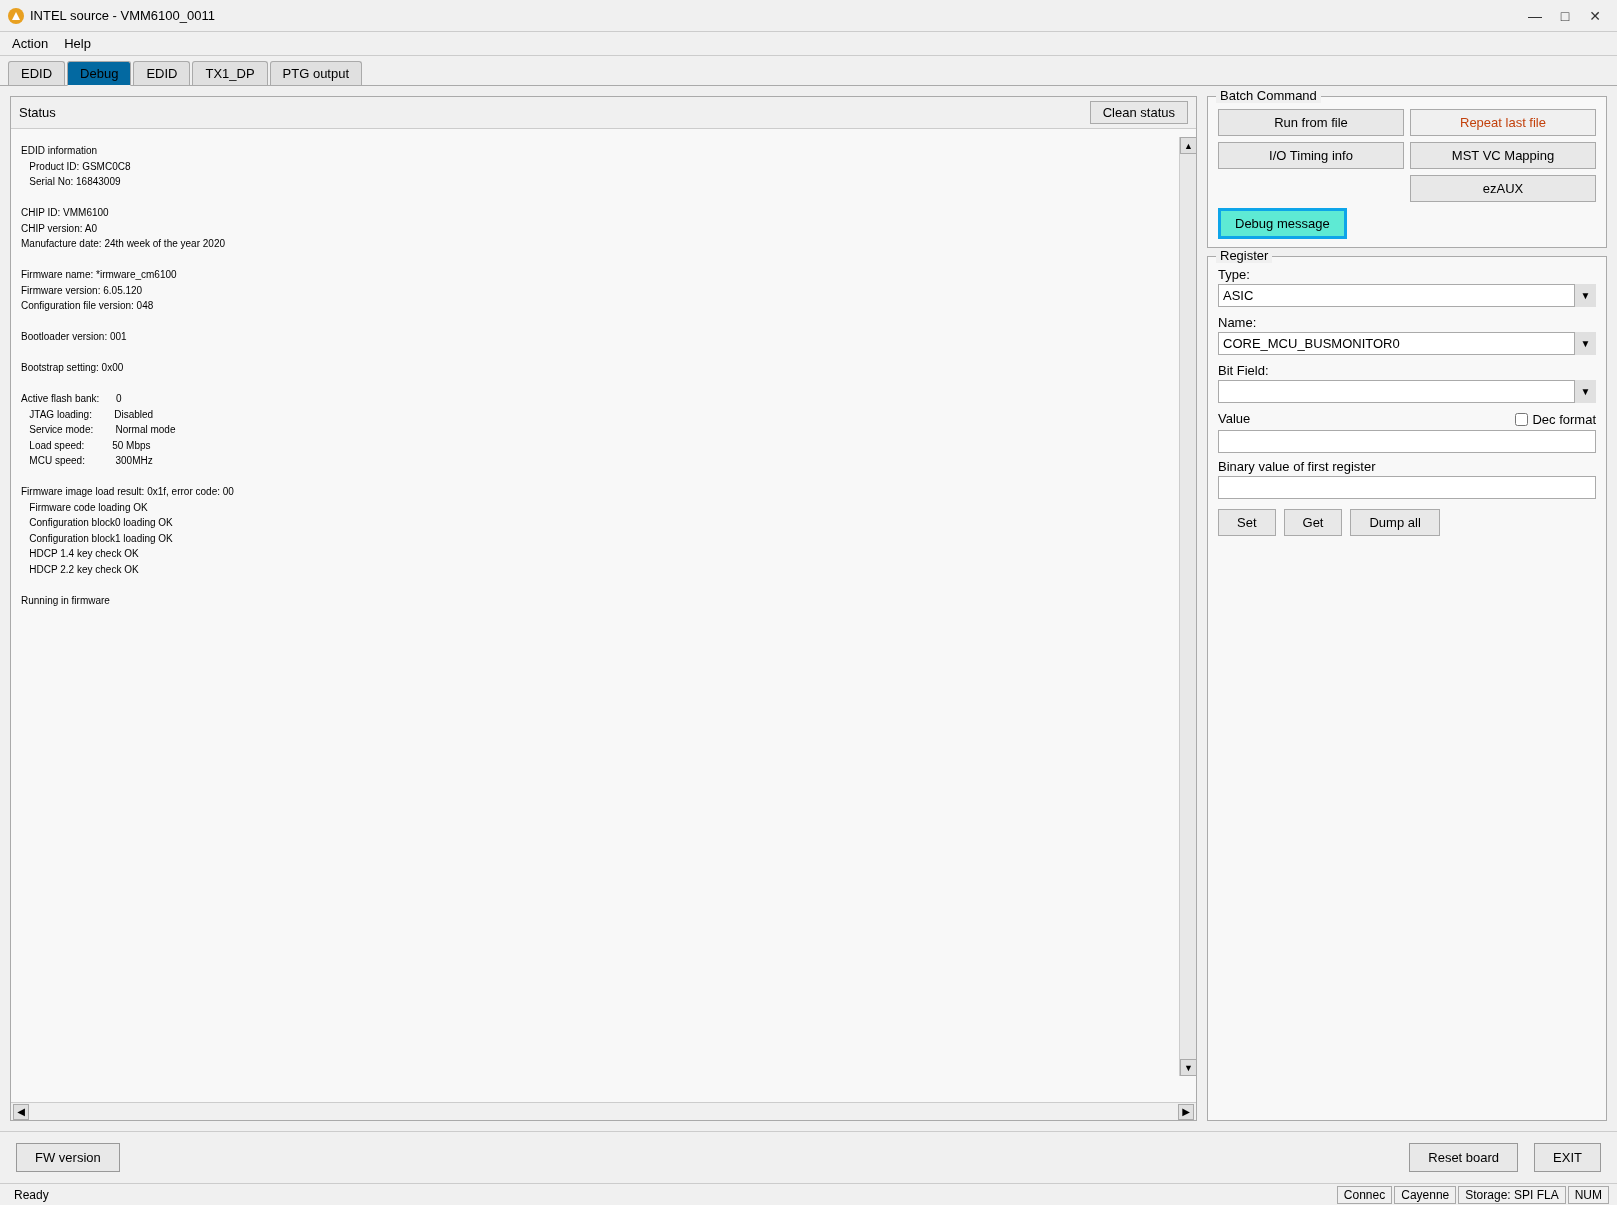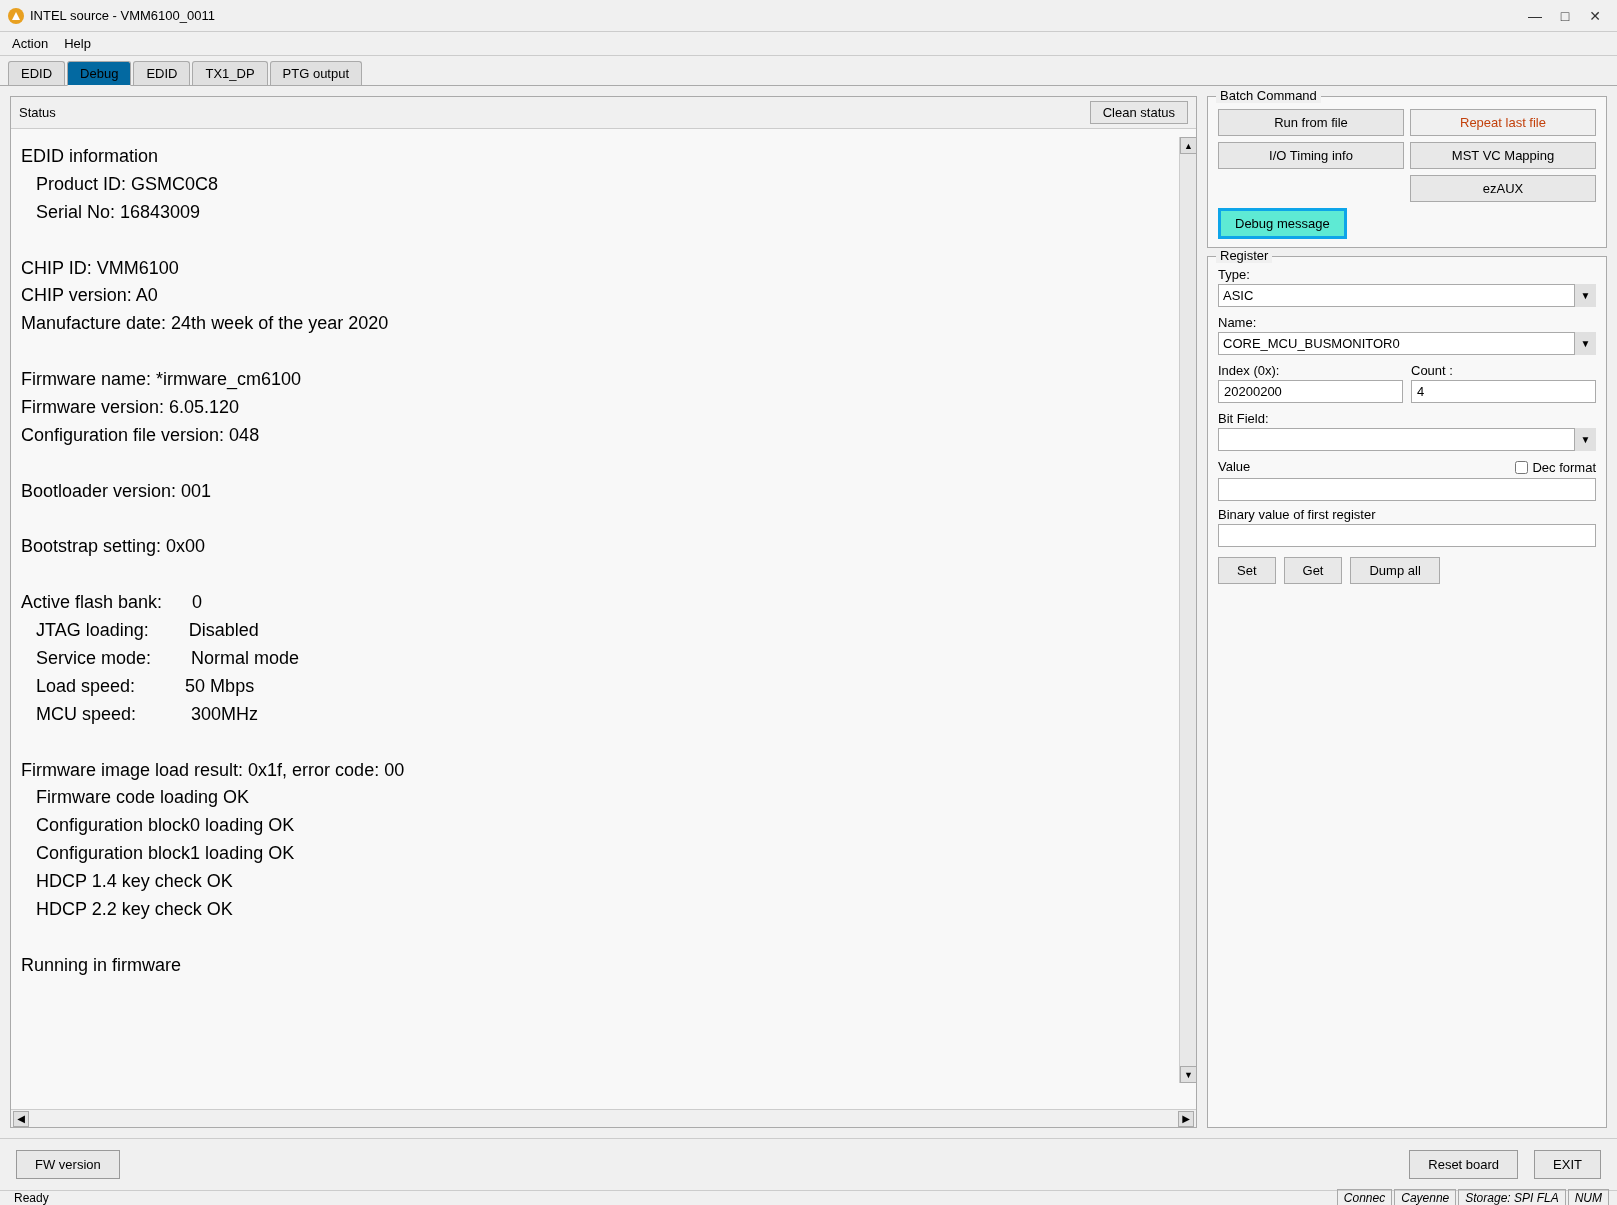--- a/index.html
+++ b/index.html
@@ -122,21 +122,21 @@
       padding: 3px 12px;
       background: #e8e8e8;
       border: 1px solid #aaa;
       cursor: pointer;
       font-size: 13px;
     }
     .status-text-area {
       flex: 1;
       padding: 6px 10px;
       overflow-y: auto;
-      font-size: 18px;
+      font-size: 10px;
       line-height: 1.55;
       font-family: Arial, sans-serif;
       white-space: pre;
       overflow-x: auto;
     }
     .horiz-scroll {
       display: flex;
       align-items: center;
       height: 18px;
       border-top: 1px solid #ccc;
@@ -296,40 +296,39 @@
     }
     .bottom-btn {
       padding: 6px 18px;
       background: #e8e8e8;
       border: 1px solid #999;
       cursor: pointer;
       font-size: 13px;
     }
     .bottom-spacer { flex: 1; }
     .status-bar {
-      height: 15px;
+      height: 22px;
       background: #f0f0f0;
       border-top: 1px solid #ccc;
       display: flex;
       align-items: center;
       padding: 0 8px;
       gap: 2px;
     }
     .status-bar-text {
       font-size: 12px;
       padding: 0 6px;
     }
     .status-bar-section {
       border: 1px solid #aaa;
       padding: 0 6px;
       font-size: 12px;
       height: 18px;
       display: flex;
       align-items: center;
-      font-style: italic;
     }
     .vert-scroll {
       position: absolute;
       right: 0;
       top: 0;
       bottom: 18px;
       width: 17px;
       background: #f0f0f0;
       border-left: 1px solid #ccc;
       display: flex;
@@ -490,30 +489,20 @@
         <div class="form-row">
           <span class="form-label">Name:</span>
           <div class="select-wrapper">
             <select class="form-select">
               <option>CORE_MCU_BUSMONITOR0</option>
             </select>
             <div class="select-arrow">▼</div>
           </div>
         </div>
 
-        <div class="two-col form-row">
-          <div>
-            <span class="form-label">Index (0x):</span>
-            <input class="form-input" type="text" value="20200200" style="">
-          </div>
-          <div>
-            <span class="form-label count-label">Count :</span>
-            <input class="form-input" type="text" value="4" style="">
-          </div>
-        </div>
 
         <div class="form-row">
           <span class="form-label">Bit Field:</span>
           <div class="select-wrapper">
             <select class="form-select">
               <option value=""></option>
             </select>
             <div class="select-arrow">▼</div>
           </div>
         </div>

